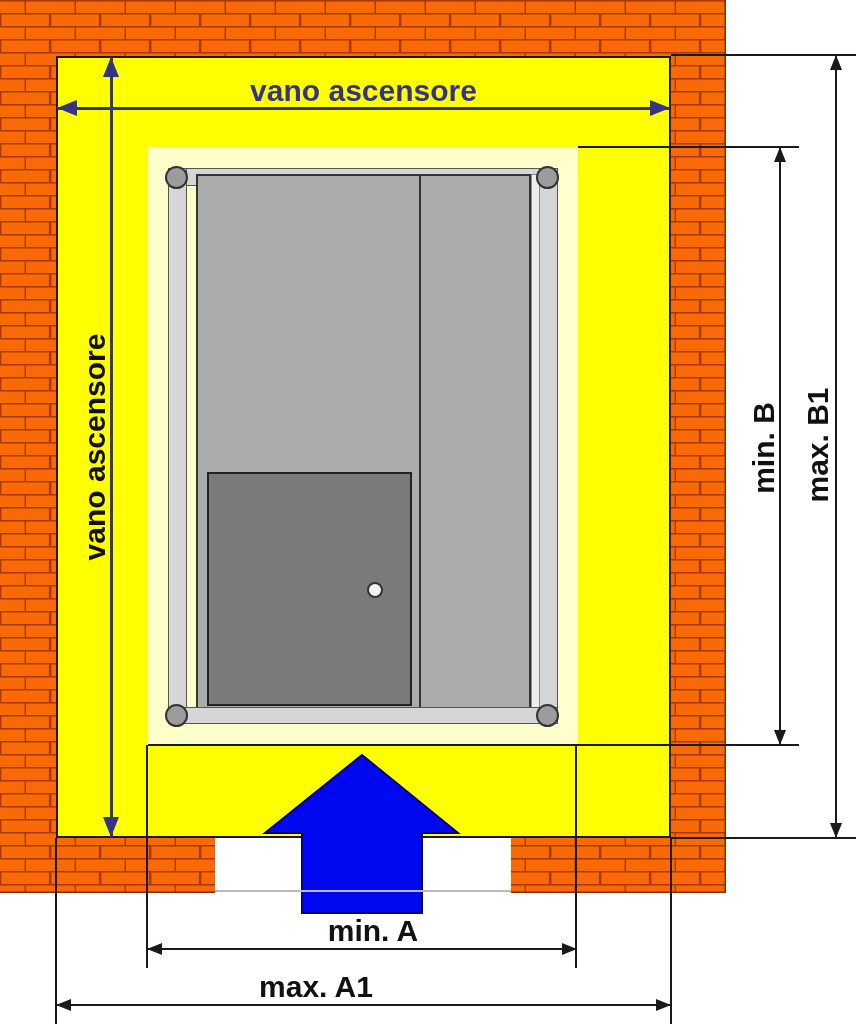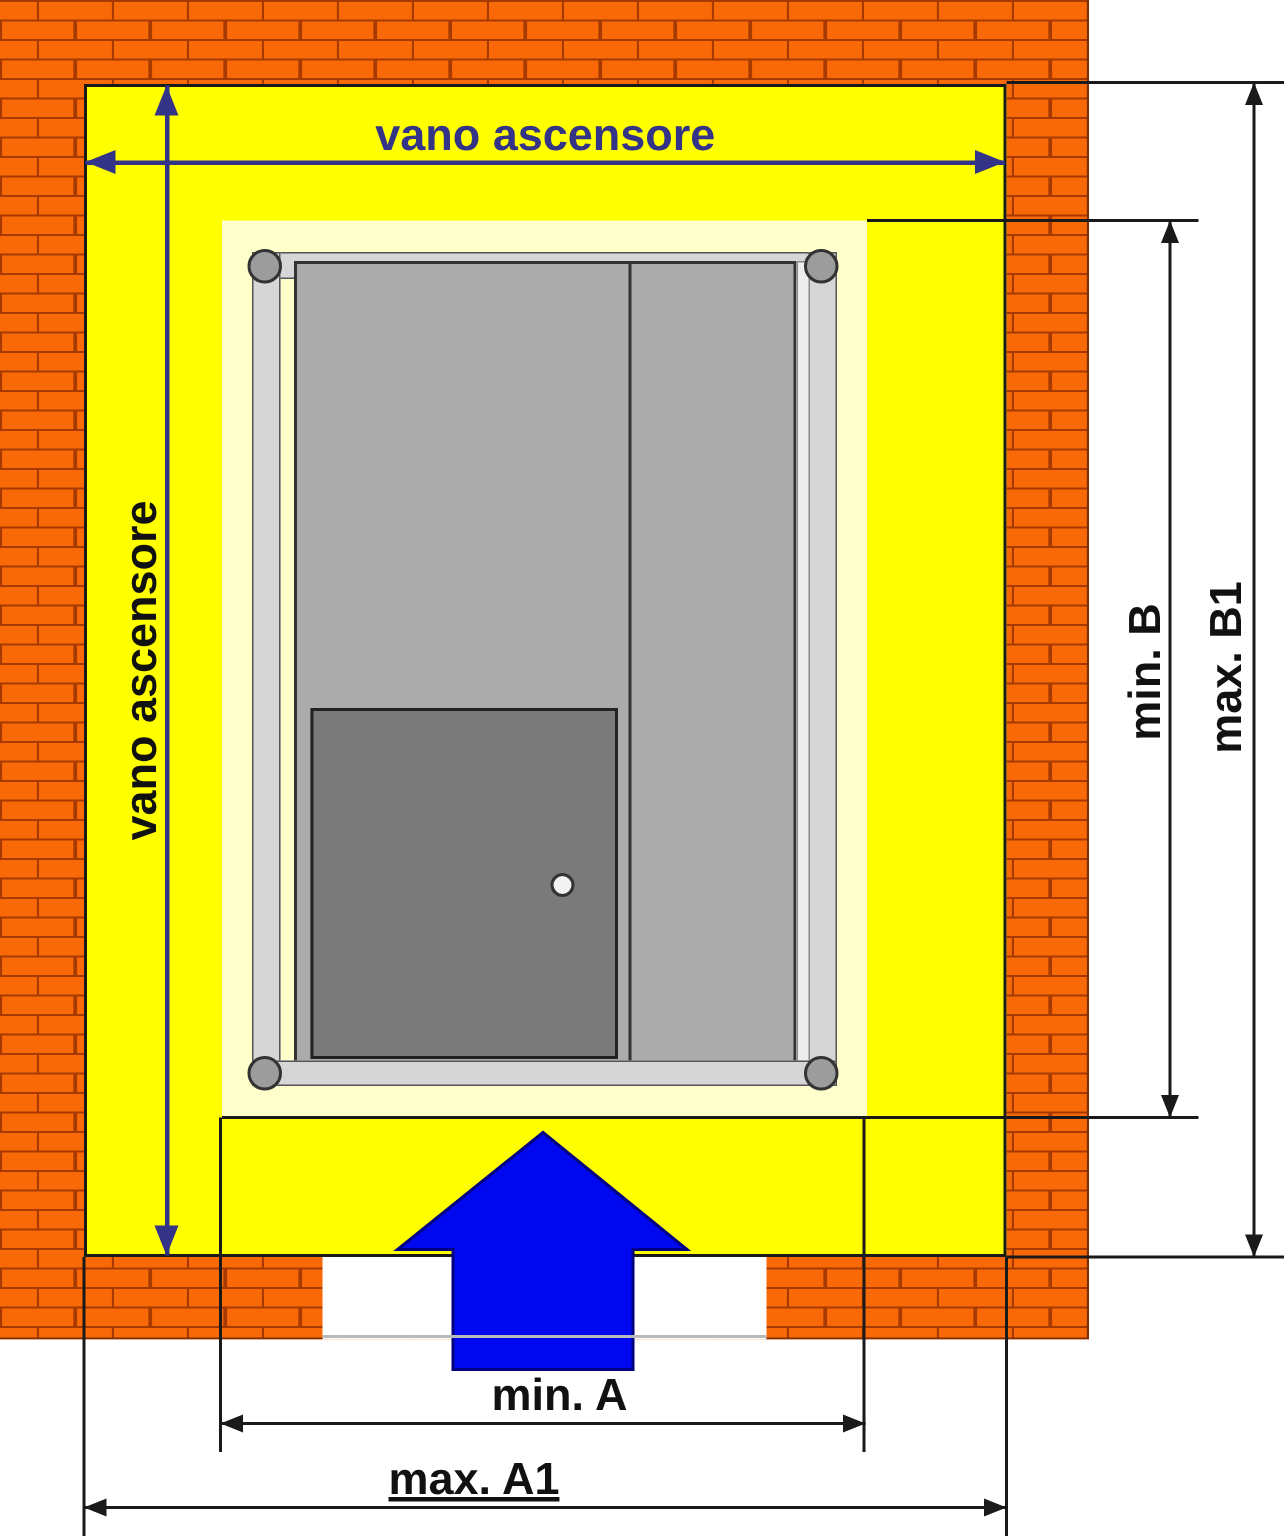--- a/index.html
+++ b/index.html
@@ -110,15 +110,15 @@
   <div class="line" style="left:147px;top:948px;width:430px;height:2px;"></div>
   <div class="tri b-left" style="left:147px;top:943px;"></div>
   <div class="tri b-right" style="left:562px;top:943px;"></div>
   <div class="dimlabel" style="left:147px;top:916px;width:452px;">min. A</div>
 
   <div class="line" style="left:55px;top:838px;width:2px;height:186px;"></div>
   <div class="line" style="left:670px;top:838px;width:2px;height:186px;"></div>
   <div class="line" style="left:56px;top:1004px;width:615px;height:2px;"></div>
   <div class="tri b-left" style="left:56px;top:999px;"></div>
   <div class="tri b-right" style="left:656px;top:999px;"></div>
-  <div class="dimlabel" style="left:56px;top:972px;width:520px;text-decoration:underline;">max. A1</div>
+  <div class="dimlabel" style="left:56px;top:972px;width:520px;">max. A1</div>
 
 </div>
 
 </body></html>

